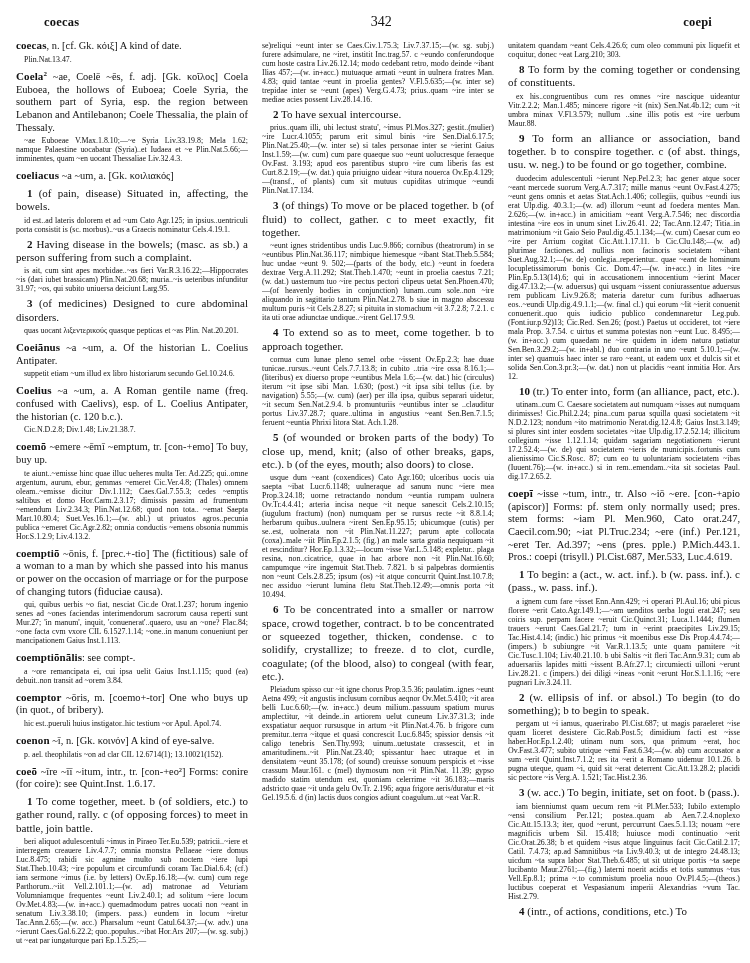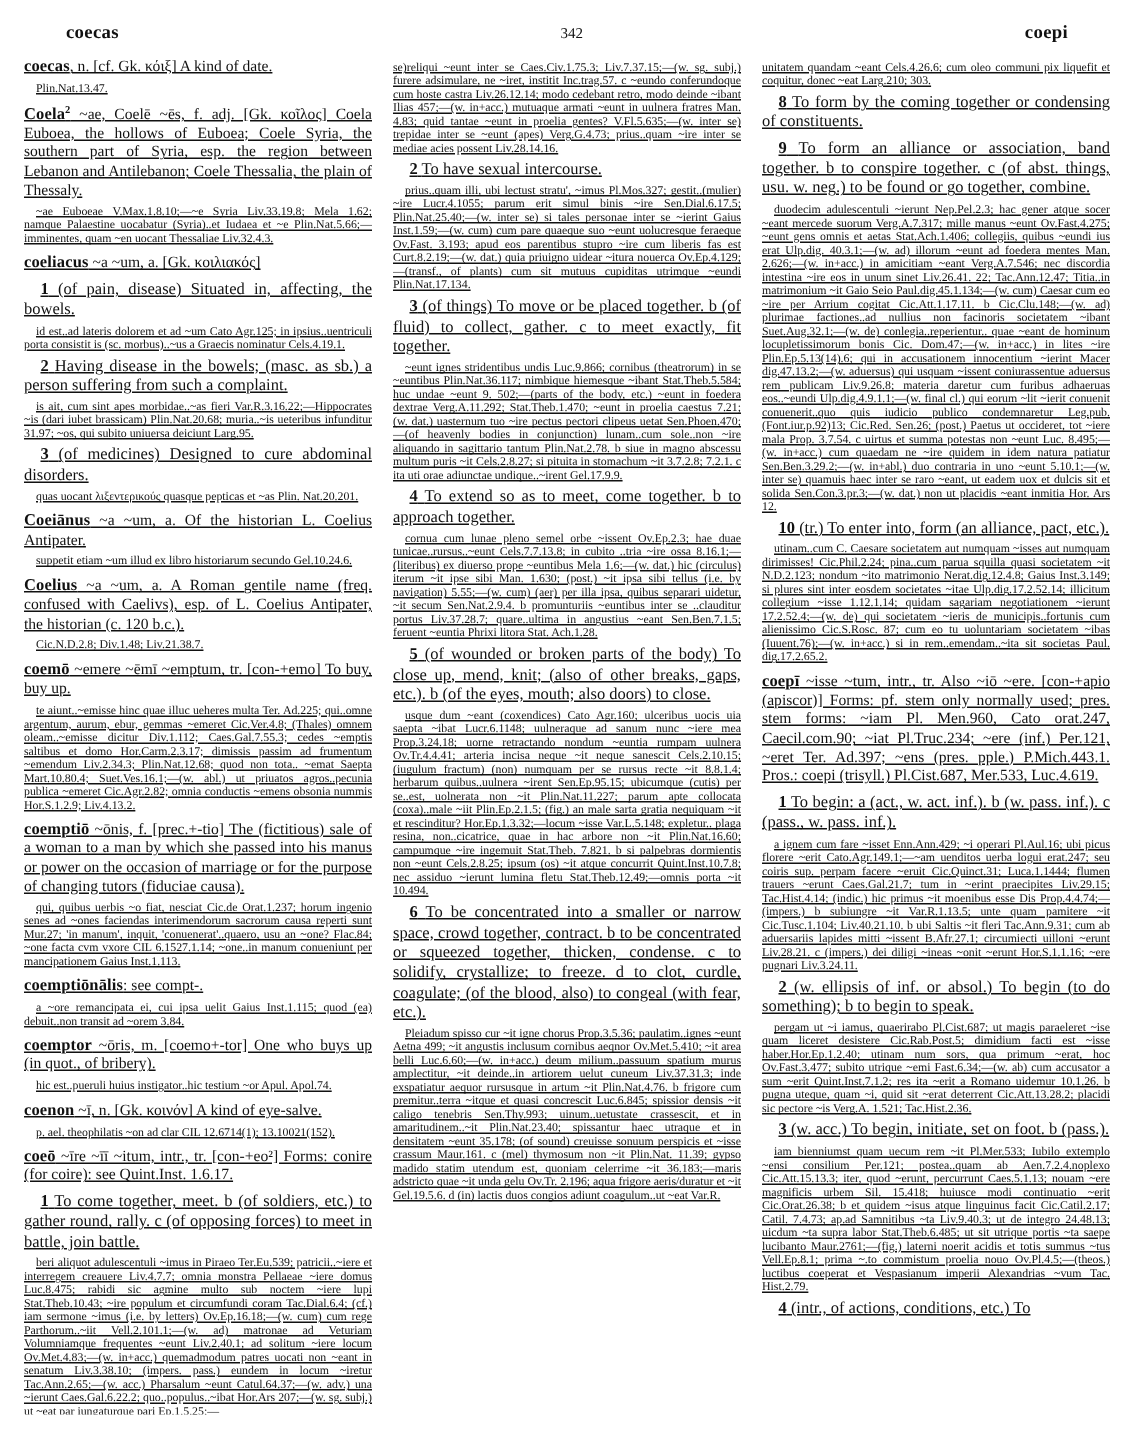--- a/index.html
+++ b/index.html
@@ -30,30 +30,29 @@
     justify-content: space-between;
     padding: 0 30px 0 36px;
     margin-bottom: 9px;
   }
   .runhead .rh-word {
     font-weight: bold;
     font-size: 12.5px;
     letter-spacing: 0.2px;
   }
   .runhead .rh-folio {
-    font-size: 10px;
+    font-size: 14px;
   }
 
   
   .columns {
     display: flex;
     gap: 14px;
     padding: 0 8px;
     align-items: flex-start;
-    text-decoration: underline;
   }
   .col {
     width: 232px;
     flex: 0 0 232px;
     overflow: hidden;
     height: 905px;
   }
 
   
   .entry { margin-bottom: 0; }
@@ -203,20 +202,21 @@
       <p class="sense"><span class="num">6</span> <span>To be concentrated into a smaller or narrow space, crowd together, contract. b to be concentrated or squeezed together, thicken, condense. c to solidify, crystallize; to freeze. d to clot, curdle, coagulate; (of the blood, also) to congeal (with fear, etc.).</span></p>
       <p class="quot">Pleiadum spisso cur ~it igne chorus Prop.3.5.36; paulatim..ignes ~eunt Aetna 499; ~it angustis inclusum cornibus aeqnor Ov.Met.5.410; ~it area belli Luc.6.60;—(w. in+acc.) deum milium..passuum spatium murus amplectitur, ~it deinde..in artiorem uelut cuneum Liv.37.31.3; inde exspatiatur aequor rursusque in artum ~it Plin.Nat.4.76. b frigore cum premitur..terra ~itque et quasi concrescit Luc.6.845; spissior densis ~it caligo tenebris Sen.Thy.993; uinum..uetustate crassescit, et in amaritudinem..~it Plin.Nat.23.40; spissantur haec utraque et in densitatem ~eunt 35.178; (of sound) creuisse sonuum perspicis et ~isse crassum Maur.161. c (mel) thymosum non ~it Plin.Nat. 11.39; gypso madido statim utendum est, quoniam celerrime ~it 36.183;—maris adstricto quae ~it unda gelu Ov.Tr. 2.196; aqua frigore aeris/duratur et ~it Gel.19.5.6. d (in) lactis duos congios adiunt coagulum..ut ~eat Var.R.</p>
 
     </div>
 
     <div class="col">
 
       <p class="quot" style="text-indent:0">unitatem quandam ~eant Cels.4.26.6; cum oleo communi pix liquefit et coquitur, donec ~eat Larg.210; 303.</p>
 
       <p class="sense"><span class="num">8</span> <span>To form by the coming together or condensing of constituents.</span></p>
+      <p class="quot">ex his..congruentibus cum res omnes ~ire nascique uideantur Vitr.2.2.2; Man.1.485; mincere rigore ~it (nix) Sen.Nat.4b.12; cum ~it umbra minax V.Fl.3.579; nullum ..sine illis potis est ~ire uerbum Maur.88.</p>
 
       <p class="sense"><span class="num">9</span> <span>To form an alliance or association, band together. b to conspire together. c (of abst. things, usu. w. neg.) to be found or go together, combine.</span></p>
       <p class="quot">duodecim adulescentuli ~ierunt Nep.Pel.2.3; hac gener atque socer ~eant mercede suorum Verg.A.7.317; mille manus ~eunt Ov.Fast.4.275; ~eunt gens omnis et aetas Stat.Ach.1.406; collegiis, quibus ~eundi ius erat Ulp.dig. 40.3.1;—(w. ad) illorum ~eunt ad foedera mentes Man. 2.626;—(w. in+acc.) in amicitiam ~eant Verg.A.7.546; nec discordia intestina ~ire eos in unum sinet Liv.26.41. 22; Tac.Ann.12.47; Titia..in matrimonium ~it Gaio Seio Paul.dig.45.1.134;—(w. cum) Caesar cum eo ~ire per Arrium cogitat Cic.Att.1.17.11. b Cic.Clu.148;—(w. ad) plurimae factiones..ad nullius non facinoris societatem ~ibant Suet.Aug.32.1;—(w. de) conlegia..reperientur.. quae ~eant de hominum locupletissimorum bonis Cic. Dom.47;—(w. in+acc.) in lites ~ire Plin.Ep.5.13(14).6; qui in accusationem innocentium ~ierint Macer dig.47.13.2;—(w. aduersus) qui usquam ~issent coniurassentue aduersus rem publicam Liv.9.26.8; materia daretur cum furibus adhaeruas eos..~eundi Ulp.dig.4.9.1.1;—(w. final cl.) qui eorum ~lit ~ierit conuenit conuenerit..quo quis iudicio publico condemnaretur Leg.pub.(Font.iur.p.92)13; Cic.Red. Sen.26; (post.) Paetus ut occideret, tot ~iere mala Prop. 3.7.54. c uirtus et summa potestas non ~eunt Luc. 8.495;—(w. in+acc.) cum quaedam ne ~ire quidem in idem natura patiatur Sen.Ben.3.29.2;—(w. in+abl.) duo contraria in uno ~eunt 5.10.1;—(w. inter se) quamuis haec inter se raro ~eant, ut eadem uox et dulcis sit et solida Sen.Con.3.pr.3;—(w. dat.) non ut placidis ~eant inmitia Hor. Ars 12.</p>
 
       <p class="sense"><span class="num">10</span> <span>(tr.) To enter into, form (an alliance, pact, etc.).</span></p>
       <p class="quot">utinam..cum C. Caesare societatem aut numquam ~isses aut numquam dirimisses! Cic.Phil.2.24; pina..cum parua squilla quasi societatem ~it N.D.2.123; nondum ~ito matrimonio Nerat.dig.12.4.8; Gaius Inst.3.149; si plures sint inter eosdem societates ~itae Ulp.dig.17.2.52.14; illicitum collegium ~isse 1.12.1.14; quidam sagariam negotiationem ~ierunt 17.2.52.4;—(w. de) qui societatem ~ieris de municipis..fortunis cum alienissimo Cic.S.Rosc. 87; cum eo tu uoluntariam societatem ~ibas (Iuuent.76);—(w. in+acc.) si in rem..emendam..~ita sit societas Paul. dig.17.2.65.2.</p>
 
       <div class="entry">
         <p class="hw-line"><span class="hw">coepī</span><span> ~isse ~tum, intr., tr. Also ~iō ~ere. [con-+apio (apiscor)] Forms: pf. stem only normally used; pres. stem forms: ~iam Pl. Men.960, Cato orat.247, Caecil.com.90; ~iat Pl.Truc.234; ~ere (inf.) Per.121, ~eret Ter. Ad.397; ~ens (pres. pple.) P.Mich.443.1. Pros.: coepi (trisyll.) Pl.Cist.687, Mer.533, Luc.4.619.</span></p>
         <p class="sense"><span class="num">1</span> <span>To begin: a (act., w. act. inf.). b (w. pass. inf.). c (pass., w. pass. inf.).</span></p>

